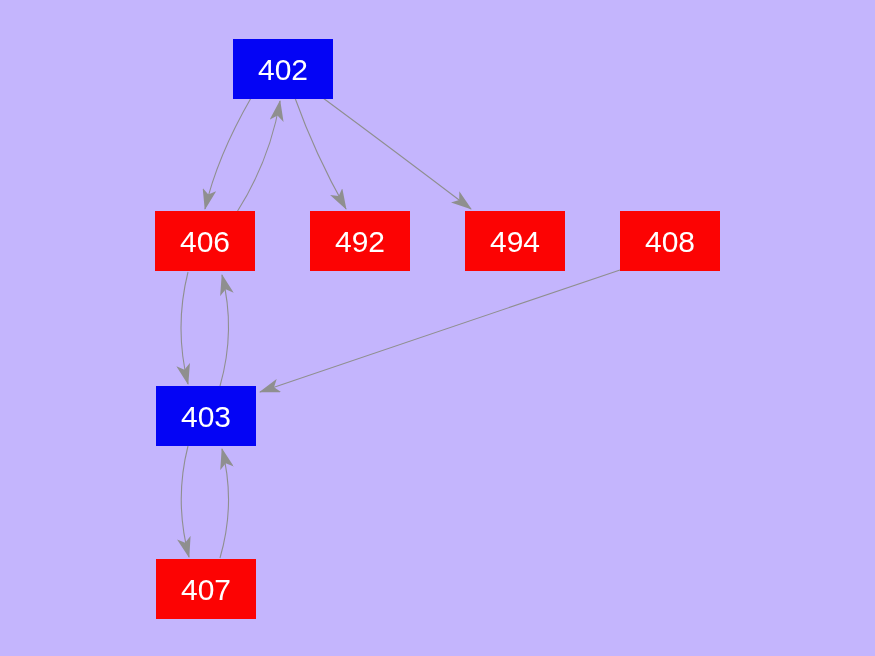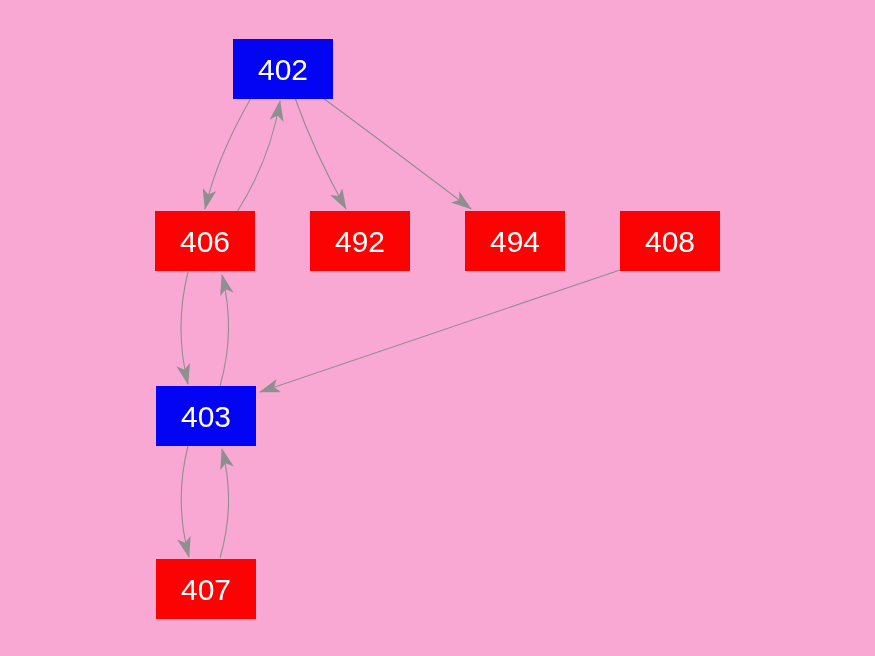--- a/index.html
+++ b/index.html
@@ -30,21 +30,21 @@
   .node-label {
     font-family: "Liberation Sans", sans-serif;
     font-size: 30px;
     text-anchor: middle;
     fill: var(--label-color, #ffffff);
   }
 </style>
 </head>
 <body>
 
-<div class="stage" style="background: #f9a8d4;">
+<div class="stage" style="background: #c4b5fd;">
   <svg class="graph-canvas" id="graph-canvas" viewBox="0 0 875 656" xmlns="http://www.w3.org/2000/svg">
     <defs>
       <marker id="arrowhead" markerUnits="userSpaceOnUse" markerWidth="21" markerHeight="14" viewBox="0 0 21 14" refX="20" refY="7" orient="auto">
         <path id="arrowhead-shape" d="M0,0 L21,7 L0,14 L5.2,7 Z" fill="#8f8f8f"></path>
       </marker>
     </defs>
     <g id="edges-layer">
         <path d="M 251,98 Q 217,157 205,209" class="edge" marker-end="url(#arrowhead)"></path>
         <path d="M 237,212 Q 270,160 280,101" class="edge" marker-end="url(#arrowhead)"></path>
         <path d="M 295,98 Q 315,154 346,209" class="edge" marker-end="url(#arrowhead)"></path>

